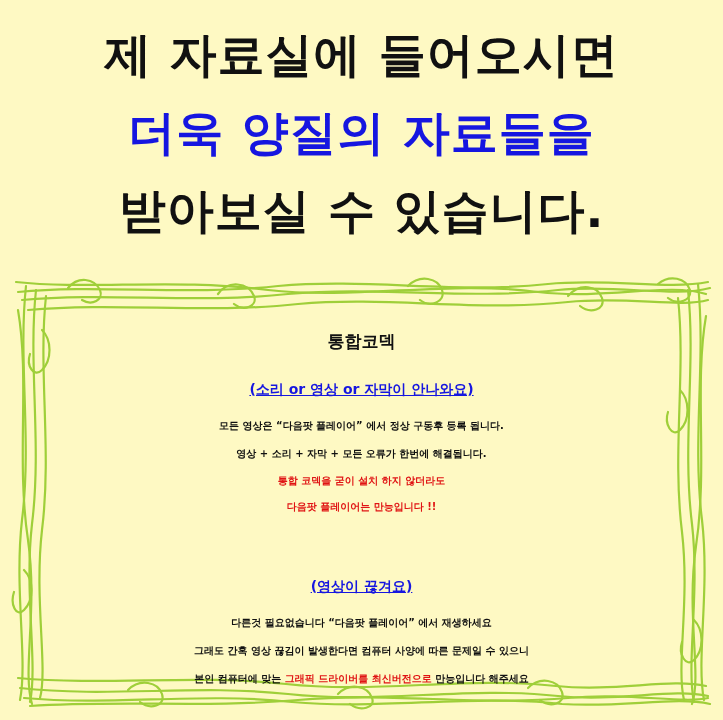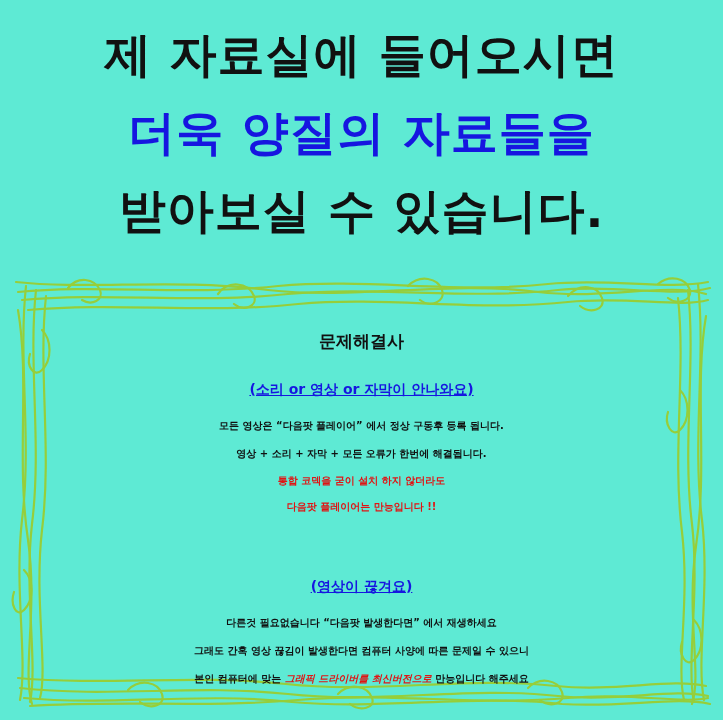--- a/index.html
+++ b/index.html
@@ -10,21 +10,21 @@
     width: 723px;
     height: 720px;
     background: #ffffff;
     font-family: "Liberation Sans", sans-serif;
     overflow: hidden;
   }
   #page {
     position: relative;
     width: 723px;
     height: 720px;
-    background: #5eead4;
+    background: #fef9c3;
   }
 
   
   .headline {
     position: absolute;
     top: 16px;
     left: 0;
     width: 723px;
     text-align: center;
   }
@@ -87,21 +87,20 @@
   }
   .p-line.red {
     color: #e01414;
     line-height: 26px;
   }
   .spacer-lg {
     height: 30px;
   }
   .p-line .hl-red {
     color: #e01414;
-    font-style: italic;
   }
 </style>
 </head>
 <body>
 
 <div id="page">
 
   <div class="headline">
     <div class="headline-line">제 자료실에 들어오시면</div>
     <div class="headline-line accent">더욱 양질의 자료들을</div>
@@ -142,33 +141,33 @@
         <path d="M10,408 C98,416 188,404 278,414 C368,424 458,406 548,416 C608,422 662,408 698,416"></path>
         <path d="M22,436 C110,430 200,438 290,430 C380,422 470,436 560,428 C620,422 674,434 700,428"></path>
         <path d="M120,420 C132,408 150,412 154,424 C158,436 142,440 132,432"></path>
         <path d="M330,424 C342,412 360,416 364,428 C368,438 352,442 342,434"></path>
         <path d="M520,418 C532,406 550,410 554,422 C558,434 542,438 532,430"></path>
       </g>
     </svg>
   </div>
 
   <div class="panel">
-    <div class="p-title">문제해결사</div>
+    <div class="p-title">통합코덱</div>
 
     <div class="p-sub">(소리 or 영상 or 자막이 안나와요)</div>
 
     <div class="p-line">모든 영상은 “다음팟 플레이어” 에서 정상 구동후 등록 됩니다.</div>
     <div class="p-line">영상 + 소리 + 자막 + 모든 오류가 한번에 해결됩니다.</div>
 
     <div class="p-line red">통합 코덱을 굳이 설치 하지 않더라도</div>
     <div class="p-line red">다음팟 플레이어는 만능입니다 !!</div>
 
     <div class="spacer-lg"></div>
 
     <div class="p-sub"><span>(영상이 </span><span class="hl-red">끊겨요</span><span>)</span></div>
 
-    <div class="p-line">다른것 필요없습니다  “다음팟 발생한다면” 에서 재생하세요</div>
+    <div class="p-line">다른것 필요없습니다  “다음팟 플레이어” 에서 재생하세요</div>
     <div class="p-line">그래도 간혹 영상 끊김이 발생한다면 컴퓨터 사양에 따른 문제일 수 있으니</div>
 
     <div class="p-line"><span>본인 컴퓨터에 맞는 </span><span class="hl-red">그래픽 드라이버를 최신버전으로</span><span> 만능입니다 해주세요</span></div>
   </div>
 
 </div>
 
 </body></html>

